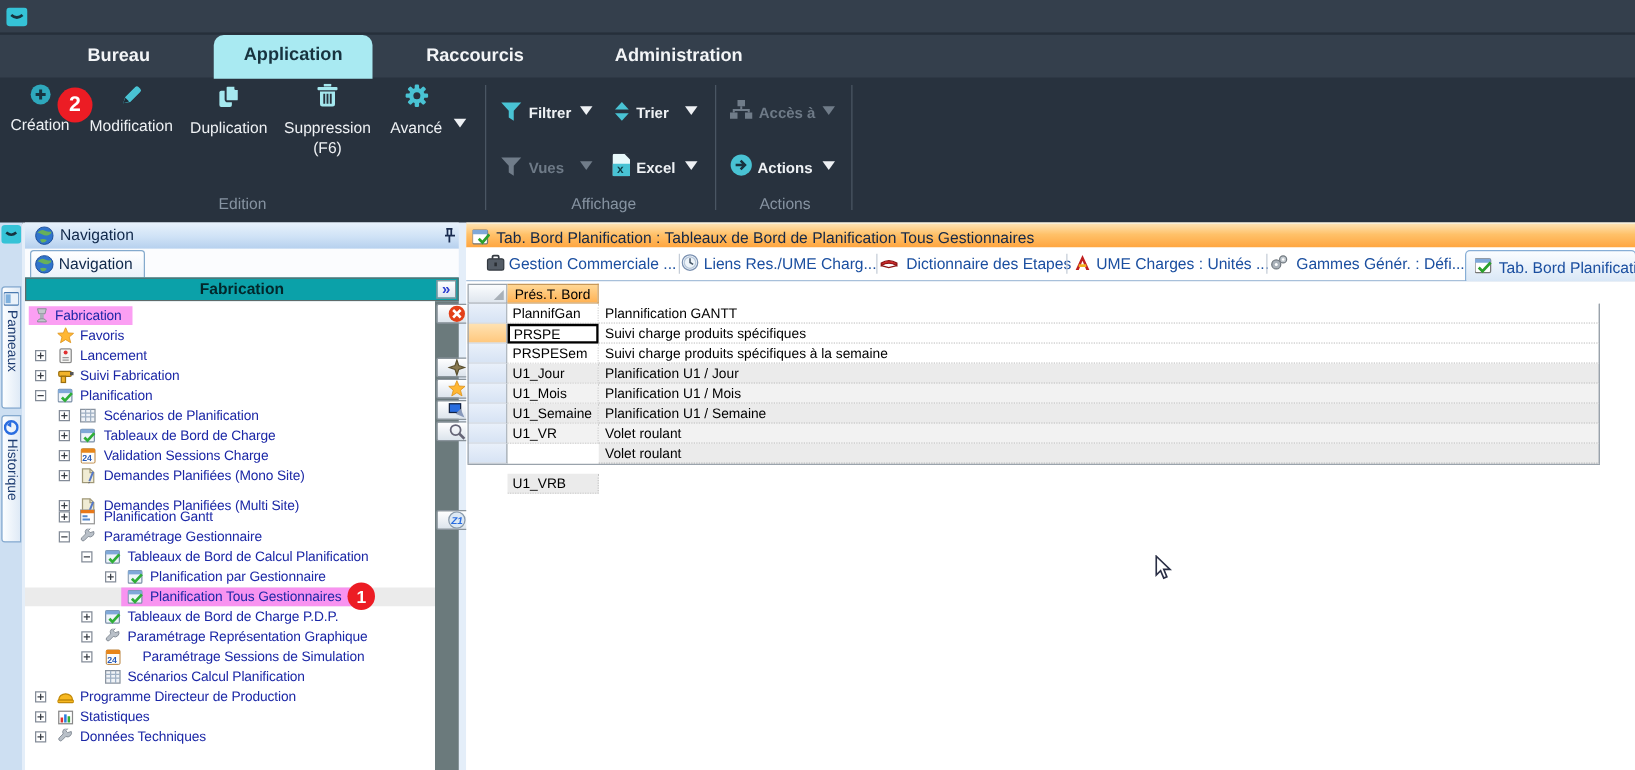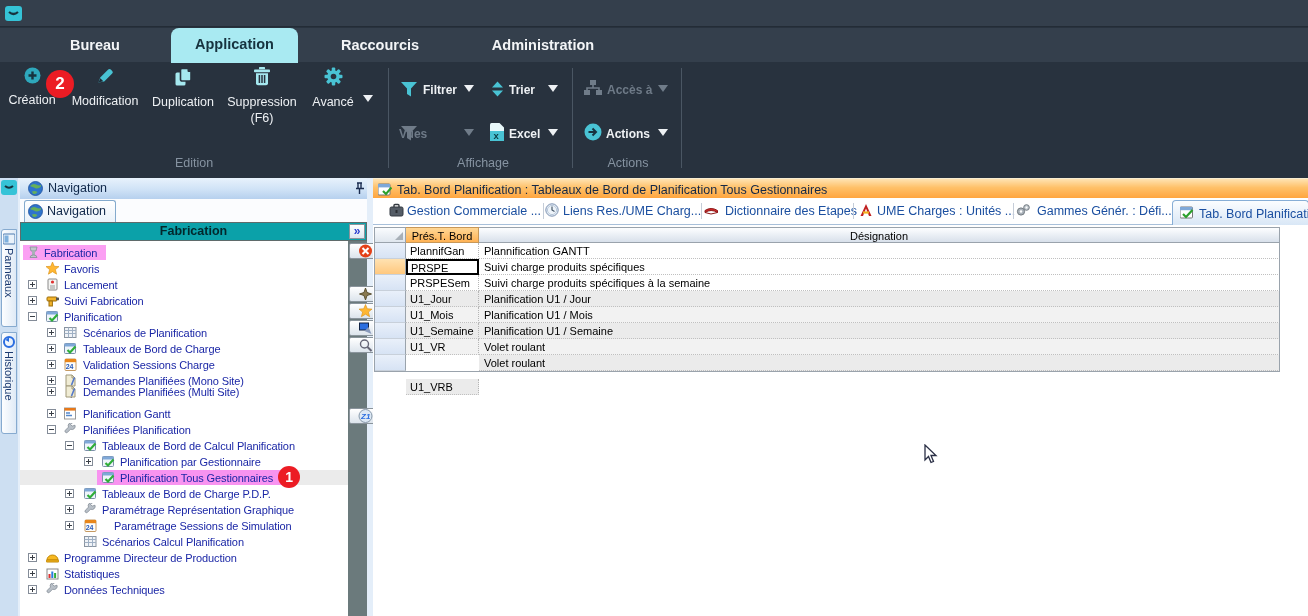--- a/index.html
+++ b/index.html
@@ -136,21 +136,21 @@
       <rect x="0" y="10" width="6" height="5" fill="#707c89"></rect>
       <rect x="12" y="10" width="6" height="5" fill="#707c89"></rect>
       <path d="M9 5v3M3 10V8h12v2" stroke="#707c89" stroke-width="1.6" fill="none"></path>
     </svg>
   <div class="rlbl gray" style="left:607px;top:83px;">Accès à</div>
   <div class="dd gray abs" style="left:658px;top:85px;"></div>
 
   <svg class="abs" style="left:400px;top:125px" width="18" height="16">
       <path d="M1 1h16L11 7.5v8l-4-2.5v-5.5Z" fill="#707c89"></path>
     </svg>
-  <div class="rlbl gray" style="left:399px;top:127px;">Vues</div>
+  <div class="rlbl gray" style="left:423px;top:127px;">Vues</div>
   <div class="dd gray abs" style="left:464px;top:129px;"></div>
 
   <svg class="abs" style="left:490px;top:123px" width="14" height="18">
       <rect x="0" y="0" width="14" height="18" rx="1.5" fill="#e8f8fa"></rect>
       <rect x="0" y="8" width="14" height="10" fill="#49c3d4"></rect>
       <path d="M9.5 0 h4.5 v4.5 Z" fill="#28323e"></path>
       <text x="3.5" y="15.5" font-size="9.5" font-weight="bold" fill="#0c3b43">x</text>
     </svg>
   <div class="rlbl" style="left:509px;top:127px;">Excel</div>
   <div class="dd abs" style="left:548px;top:129px;"></div>
@@ -288,21 +288,21 @@
       <div class="trow" style="top:132.4px;">
         <div class="ebox plus" style="left:27px;"></div>
         <svg class="ticon" style="left:44px" width="13" height="13">
           <path d="M2 1 h6 l3 3 v8 h-9 Z" fill="#f0ecd4" stroke="#a09878"></path>
           <path d="M8 1 v3 h3" fill="none" stroke="#a09878"></path>
           <path d="M10.5 3.5 L7.5 11" stroke="#5578c8" stroke-width="1.6"></path>
           <path d="M7.2 11.6 l-0.6 1.2 1.3-0.4Z" fill="#334"></path>
         </svg>
         <span class="txt" style="left:63px;">Demandes Planifiées (Mono Site)</span>
       </div>
-      <div class="trow" style="top:143px;">
+      <div class="trow" style="top:156px;">
         <div class="ebox plus" style="left:27px;"></div>
         <svg class="ticon" style="left:44px" width="13" height="13">
           <path d="M2 1 h6 l3 3 v8 h-9 Z" fill="#f0ecd4" stroke="#a09878"></path>
           <path d="M8 1 v3 h3" fill="none" stroke="#a09878"></path>
           <path d="M10.5 3.5 L7.5 11" stroke="#5578c8" stroke-width="1.6"></path>
           <path d="M7.2 11.6 l-0.6 1.2 1.3-0.4Z" fill="#334"></path>
         </svg>
         <span class="txt" style="left:63px;">Demandes Planifiées (Multi Site)</span>
       </div>
       <div class="trow" style="top:164.5px;">
@@ -312,21 +312,21 @@
           <rect x="0.5" y="1" width="11" height="2.6" fill="#e87818"></rect>
           <path d="M2 6h4M2 8.5h6" stroke="#5588cc" stroke-width="1.6"></path>
         </svg>
         <span class="txt" style="left:63px;">Planification Gantt</span>
       </div>
       <div class="trow" style="top:180.55px;">
         <div class="ebox " style="left:27px;"></div>
         <svg class="ticon" style="left:44px" width="13" height="13">
           <path d="M11 2.2 a3.2 3.2 0 0 1 -4.4 4 L3.4 9.4 a1.5 1.5 0 0 1 -2.1-2.1 L4.5 4.1 a3.2 3.2 0 0 1 4-4.4 L6.6 1.6 8.1 3.1 Z" fill="#b9c0c8" stroke="#7d858f" stroke-width="0.7"></path>
         </svg>
-        <span class="txt" style="left:63px;">Planifiées Planification</span>
+        <span class="txt" style="left:63px;">Paramétrage Gestionnaire</span>
       </div>
       <div class="trow" style="top:196.60000000000002px;">
         <div class="ebox " style="left:45px;"></div>
         <svg class="ticon" style="left:64px" width="13" height="13">
           <rect x="0.5" y="1.5" width="11" height="10" rx="1" fill="#eef4fb" stroke="#7c90a8"></rect>
           <rect x="0.5" y="1.5" width="11" height="3" fill="#7fa8d8"></rect>
           <path d="M3.5 8 L6 10.5 11.5 4.5" stroke="#2fae38" stroke-width="2.2" fill="none"></path>
         </svg>
         <span class="txt" style="left:82px;">Tableaux de Bord de Calcul Planification</span>
       </div>
@@ -497,21 +497,20 @@
         </svg>
   <span style="position:absolute;left:26px;top:6px;">Tab. Bord Planificatio</span>
       </div>
     </div>
   <div id="grid">
       <div style="position:absolute;left:0;top:0;width:906px;height:16px;">
  <div style="position:absolute;left:0;top:0;width:32px;height:16px;background:linear-gradient(180deg,#fafcfe,#dfe6ee);border:1px solid #9aa3ac;">
           <div style="position:absolute;right:2px;bottom:2px;width:0;height:0;border-left:8px solid transparent;border-bottom:8px solid #a8b0b8;"></div>
         </div>
  <div style="position:absolute;left:32px;top:0;width:73px;height:16px;background:linear-gradient(180deg,#ffd795,#ffb254);border:1px solid #c89858;border-left:none;text-align:center;padding-top:2px;">Prés.T. Bord</div>
- <div style="position:absolute;left:105px;top:0;width:801px;height:16px;background:linear-gradient(180deg,#fdfeff,#d8e0ea);border:1px solid #9aa3ac;border-left:none;text-align:center;padding-top:2px;">Désignation</div>
 </div>
       <div class="grow" style="top:16px;">
    <div class="gc1" style="background:linear-gradient(180deg,#e9f0fa,#d7e3f4);"></div>
    <div class="gc2" style="background:#fff;">PlannifGan</div>
    <div class="gc3" style="background:#fff;">Plannification GANTT</div>
   </div>
       <div class="grow" style="top:32px;">
    <div class="gc1" style="background:linear-gradient(180deg,#ffe2b2,#ffc87e);"></div>
    <div class="gc2" style="background:#fff;border:2px solid #000;padding:1px 0 0 3px;">PRSPE</div>
    <div class="gc3" style="background:#fff;">Suivi charge produits spécifiques</div>

